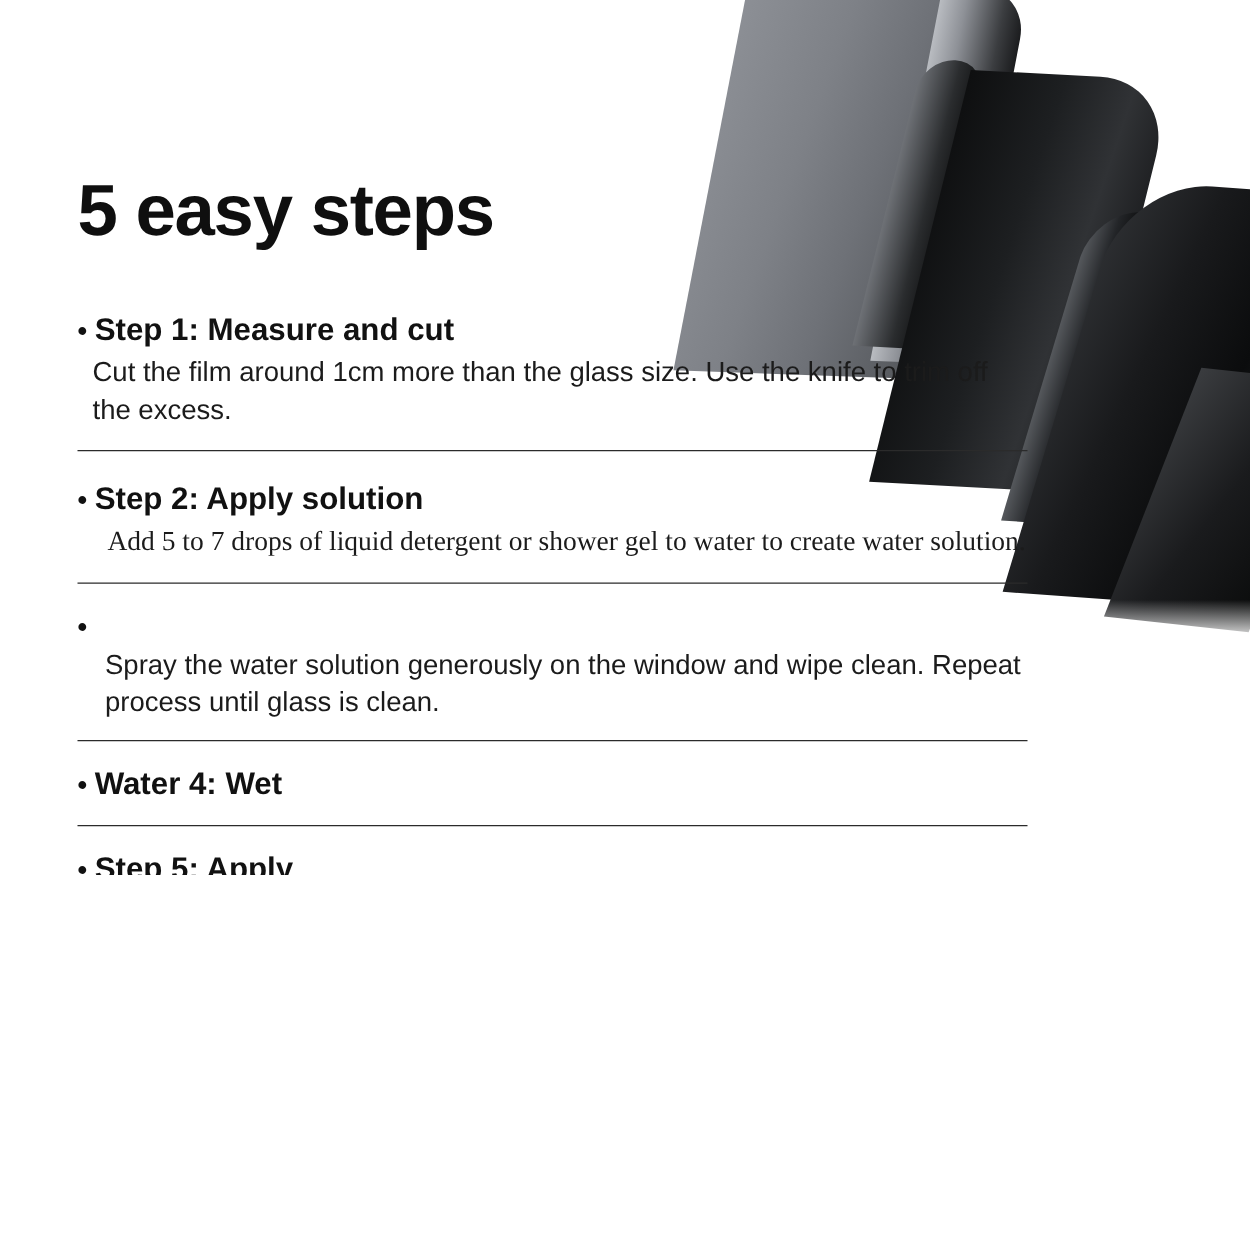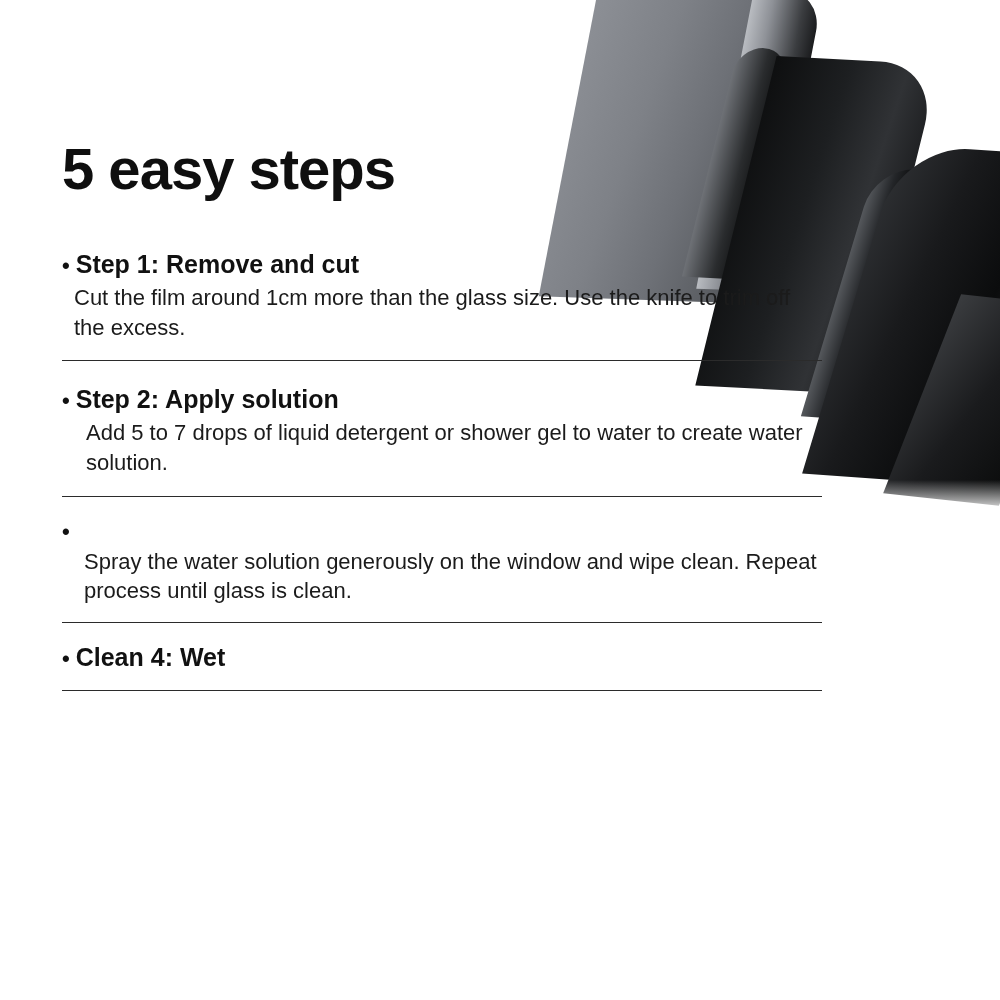--- a/index.html
+++ b/index.html
@@ -145,21 +145,21 @@
     color: #111111;
   }
   .step-body {
     font-size: 22px;
     line-height: 1.35;
     color: #1b1b1b;
     margin: 0;
     padding-left: 20px;
   }
   .step-1 .step-body { padding-left: 12px; }
-  .step-2 .step-body { padding-left: 24px; }
+  .step-2 .step-body { padding-left: 24px; font-family: Liberation Serif, serif; }
   .step-3 .step-body { padding-left: 22px; }
   .step-4 .step-body { padding-left: 22px; }
   .step-5 .step-body { padding-left: 22px; }
   .step-1 { margin-bottom: 24px; padding-bottom: 18px; }
   .step-2 { margin-bottom: 24px; padding-bottom: 18px; }
   .step-3 { margin-bottom: 20px; padding-bottom: 16px; }
   .step-4 { margin-bottom: 20px; padding-bottom: 14px; }
 </style>
 </head>
 <body>
@@ -177,21 +177,21 @@
     <div class="artwork-mask-bottom"></div>
   </div>
 
   <div class="content">
 
     <h1 class="title">5 easy steps</h1>
 
     <div class="step step-1">
       <div class="step-head">
         <span class="bullet">•</span>
-        <span>Step 1: Remove and cut</span>
+        <span>Step 1: Measure and cut</span>
       </div>
       <p class="step-body">Cut the film around 1cm more than the glass size. Use the knife to trim off the excess.</p>
     </div>
 
     <div class="step step-2">
       <div class="step-head">
         <span class="bullet">•</span>
         <span>Step 2: Apply solution</span>
       </div>
       <p class="step-body">Add 5 to 7 drops of liquid detergent or shower gel to water to create water solution.</p>
@@ -200,21 +200,21 @@
     <div class="step step-3">
       <div class="step-head">
         <span class="bullet">•</span>
       </div>
       <p class="step-body">Spray the water solution generously on the window and wipe clean. Repeat process until glass is clean.</p>
     </div>
 
     <div class="step step-4">
       <div class="step-head">
         <span class="bullet">•</span>
-        <span>Clean 4: Wet</span>
+        <span>Water 4: Wet</span>
       </div>
     </div>
 
     <div class="step step-5 last">
       <div class="step-head">
         <span class="bullet">•</span>
         <span>Step 5: Apply</span>
       </div>
     </div>
 

